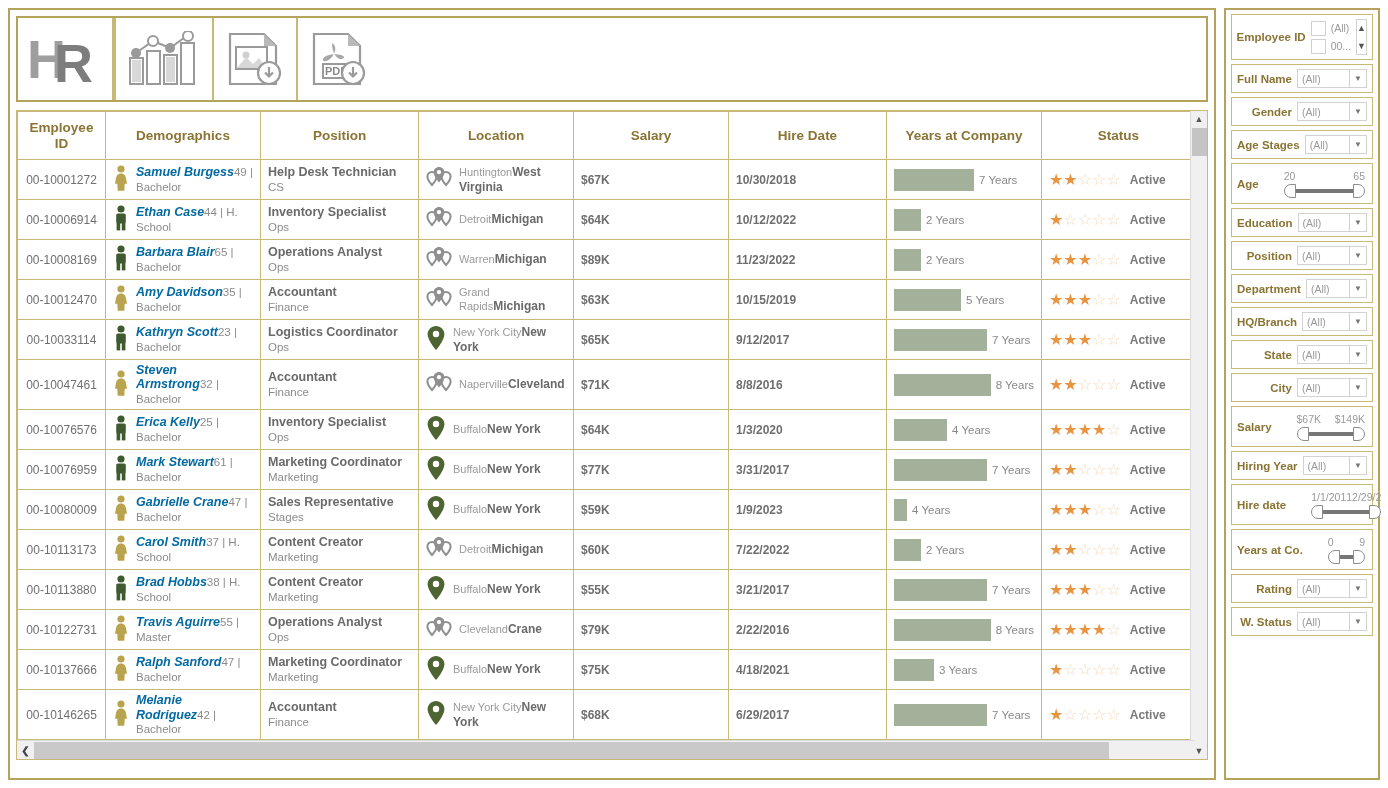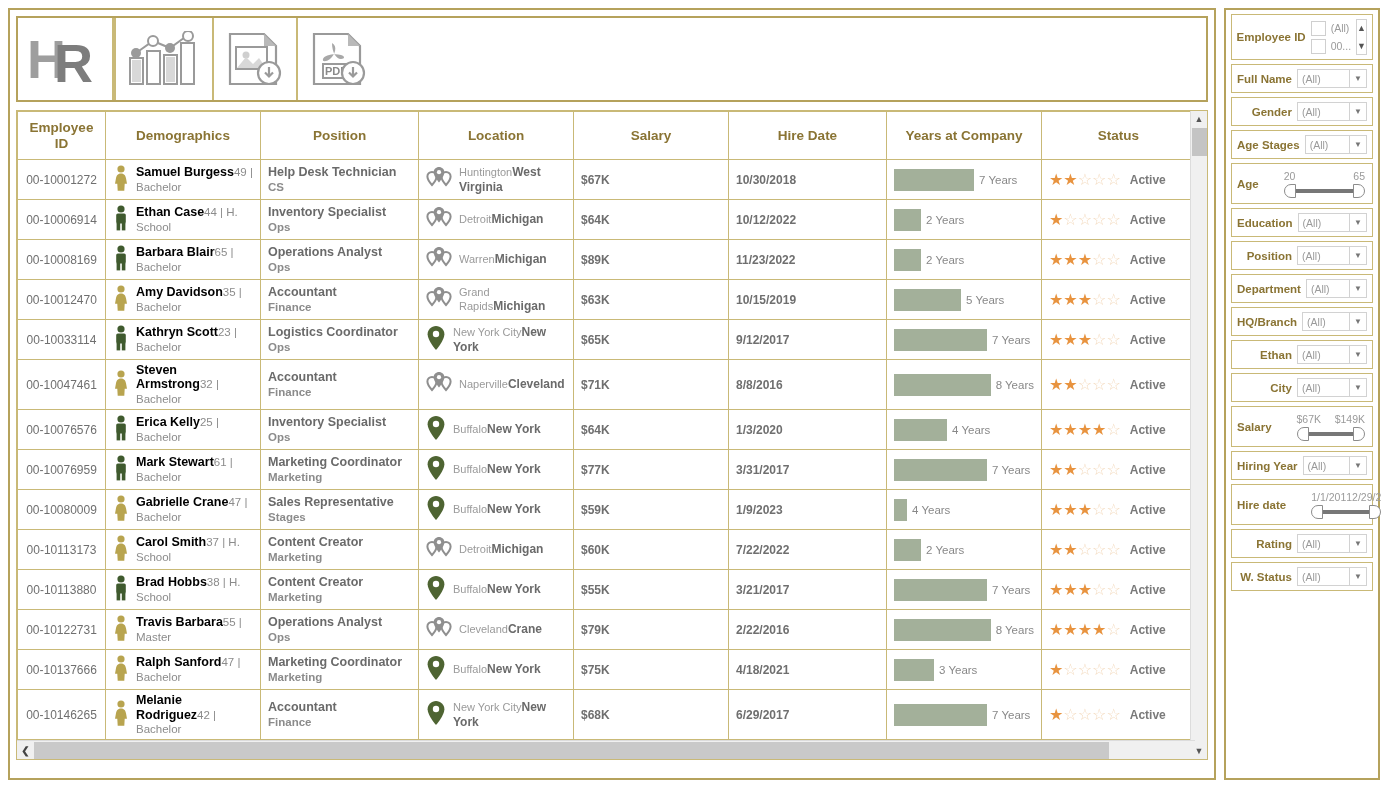--- a/index.html
+++ b/index.html
@@ -79,25 +79,25 @@
   .c-sal{width:155px;}
   .c-hire{width:158px;}
   .c-years{width:155px;}
   .c-status{width:154px;}
 
   .cell-id{text-align:center;font-size:12px;color:#6f6f6f;}
   .cell-sal{font-size:12.5px;font-weight:bold;color:#6a6a6a;}
   .cell-hire{font-size:12px;font-weight:bold;color:#6a6a6a;}
 
   .demo{display:flex;align-items:center;gap:7px;}
-  .demo .txt .n{font-size:12.5px;font-weight:bold;color:#000000;line-height:1.15;}
+  .demo .txt .n{font-size:12.5px;font-weight:bold;color:#0369a1;line-height:1.15;font-style:italic;}
   .demo .txt .s{font-size:11.5px;color:#8b8b8b;line-height:1.25;}
 
   .pos .p{font-size:12.5px;font-weight:bold;color:#6a6a6a;line-height:1.15;}
-  .pos .d{font-size:11.5px;color:#8b8b8b;line-height:1.25;font-weight:bold;}
+  .pos .d{font-size:11.5px;color:#8b8b8b;line-height:1.25;}
 
   .loc{display:flex;align-items:center;gap:7px;}
   .loc .txt .city{font-size:11px;color:#9a9a9a;line-height:1.2;text-align:right;}
   .loc .txt .state{font-size:12px;font-weight:bold;color:#6a6a6a;line-height:1.2;}
 
   .yearsbar{display:flex;align-items:center;height:22px;}
   .yearsbar .bar{background:#a3b09a;height:22px;}
   .yearsbar .lbl{font-size:11.5px;color:#888;padding-left:5px;white-space:nowrap;}
 
   .status{display:flex;align-items:center;gap:4px;}
@@ -719,21 +719,21 @@
                 </td>
               </tr>
               <tr>
                 <td class="cell-id">00-10122731</td>
                 <td>
                   <div class="demo">
                     <span><svg width="16" height="26" viewBox="0 0 16 26">
                         <circle cx="8" cy="4" r="3.6" fill="#b8a44f"></circle>
                         <path d="M8 8.5 c-3.4 0 -4.6 2.4 -5.1 5.2 l-0.9 5.1 h2.3 l0.4 6.9 h6.6 l0.4 -6.9 h2.3 l-0.9 -5.1 c-0.5 -2.8 -1.7 -5.2 -5.1 -5.2 z" fill="#b8a44f"></path>
                       </svg></span>
-                    <span class="txt"><span class="n">Travis Barbara</span><span class="s">55 | Master</span></span>
+                    <span class="txt"><span class="n">Travis Aguirre</span><span class="s">55 | Master</span></span>
                   </div>
                 </td>
                 <td class="pos">
                   <div class="p">Operations Analyst</div>
                   <div class="d">Ops</div>
                 </td>
                 <td>
                   <div class="loc">
                     <span><svg width="26" height="24" viewBox="0 0 26 24">
                         <path d="M6 6 C3.4 6 1.4 8 1.4 10.5 C1.4 13.9 6 19 6 19 C6 19 10.6 13.9 10.6 10.5 C10.6 8 8.6 6 6 6 z" fill="none" stroke="#8f8f8f" stroke-width="2"></path>
@@ -958,21 +958,21 @@
         <div class="f-row">
           <span class="f-label">HQ/Branch</span>
           <div class="f-dd">
             <span class="val">(All)</span>
             <span class="caret">▼</span>
           </div>
         </div>
       </div>
       <div class="f-card">
         <div class="f-row">
-          <span class="f-label">Ethan</span>
+          <span class="f-label">State</span>
           <div class="f-dd">
             <span class="val">(All)</span>
             <span class="caret">▼</span>
           </div>
         </div>
       </div>
       <div class="f-card">
         <div class="f-row">
           <span class="f-label">City</span>
           <div class="f-dd">
@@ -1016,20 +1016,36 @@
             </div>
             <div class="f-track">
               <div class="line"></div>
               <div class="knob l"></div>
               <div class="knob r"></div>
             </div>
           </div>
         </div>
       </div>
       <div class="f-card">
+        <div class="f-slabel">
+          <span class="f-label">Years at Co.</span>
+          <div class="f-slider" style="flex:1">
+            <div class="f-minmax">
+              <span>0</span>
+              <span>9</span>
+            </div>
+            <div class="f-track">
+              <div class="line"></div>
+              <div class="knob l"></div>
+              <div class="knob r"></div>
+            </div>
+          </div>
+        </div>
+      </div>
+      <div class="f-card">
         <div class="f-row">
           <span class="f-label">Rating</span>
           <div class="f-dd">
             <span class="val">(All)</span>
             <span class="caret">▼</span>
           </div>
         </div>
       </div>
       <div class="f-card">
         <div class="f-row">

